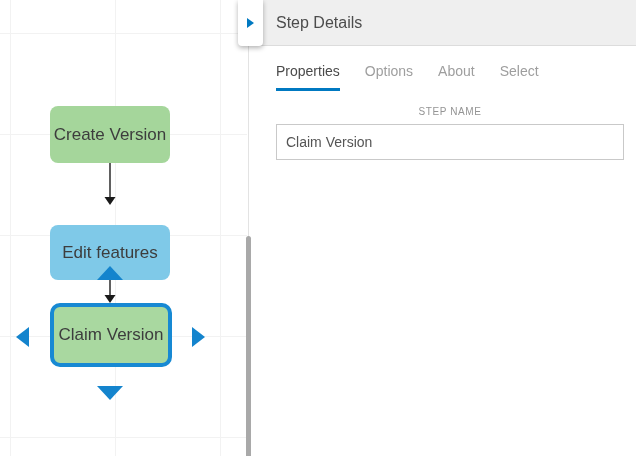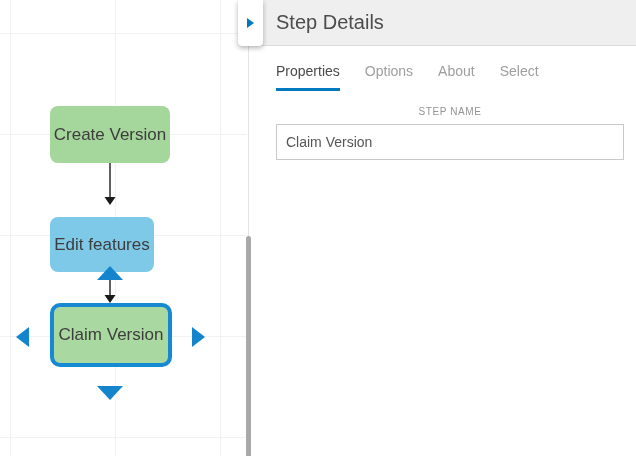--- a/index.html
+++ b/index.html
@@ -10,39 +10,39 @@
   
   .canvas { position:absolute; left:0; top:0; width:247px; height:456px; background:#fff;
     background-image:
       linear-gradient(to right, #f2f2f2 1px, transparent 1px),
       linear-gradient(to bottom, #f2f2f2 1px, transparent 1px);
     background-size:105px 101px; background-position:10px 33px; }
   .arrows { position:absolute; left:0; top:0; z-index:1; }
   .node { position:absolute; display:flex; align-items:center; justify-content:center;
           font-size:17px; color:#3d3d3d; border-radius:8px; z-index:2; cursor:pointer; }
   .node-create { left:50px; top:106px; width:120px; height:57px; background:#a5d69b; }
-  .node-edit   { left:50px; top:217px; width:104px; height:55px; background:#7fc9e8; }
+  .node-edit   { left:50px; top:225px; width:120px; height:55px; background:#7fc9e8; }
   .node-claim  { left:50px; top:303px; width:122px; height:64px; background:#a9d8a0;
                  border:4px solid #1789d3; border-radius:10px; }
   .handle { position:absolute; width:0; height:0; z-index:3; cursor:pointer; }
   .handle-up    { left:97px;  top:266px; border-left:13px solid transparent; border-right:13px solid transparent; border-bottom:14px solid #1484cd; }
   .handle-down  { left:97px;  top:386px; border-left:13px solid transparent; border-right:13px solid transparent; border-top:14px solid #1484cd; }
   .handle-left  { left:16px;  top:327px; border-top:10px solid transparent; border-bottom:10px solid transparent; border-right:13px solid #1484cd; }
   .handle-right { left:192px; top:327px; border-top:10px solid transparent; border-bottom:10px solid transparent; border-left:13px solid #1484cd; }
 
   
   .divider { position:absolute; left:248px; top:0; width:1px; height:456px; background:#e3e3e3; z-index:4; }
   .scroll-thumb { position:absolute; left:246px; top:236px; width:5px; height:220px;
                   background:#a9a9a9; border-radius:3px 3px 0 0; z-index:5; }
 
   
   .panel { position:absolute; left:252px; top:0; width:384px; height:456px; background:#fff; }
   .panel-header { height:46px; background:#efefef; border-bottom:1px solid #dcdcdc;
                   display:flex; align-items:center; padding-left:24px; }
-  .panel-title { font-size:20px; color:#4c4c4c; }
+  .panel-title { font-size:16px; color:#4c4c4c; }
   .collapse-tab { position:absolute; left:238px; top:0; width:25px; height:46px; background:#fff;
                   border-radius:0 0 4px 4px; box-shadow:0 2px 5px rgba(0,0,0,0.3); z-index:6;
                   display:flex; align-items:center; justify-content:center; cursor:pointer; }
   .tri-right { width:0; height:0; border-top:5px solid transparent; border-bottom:5px solid transparent;
                border-left:7px solid #0079c1; }
 
   .tabs { display:flex; gap:25px; padding:0 24px; margin-top:17px; }
   .tab { font-size:14px; color:#9e9e9e; padding-bottom:9px; cursor:pointer; }
   .tab.active { color:#4a4a4a; border-bottom:3px solid #0079c1; }
 

